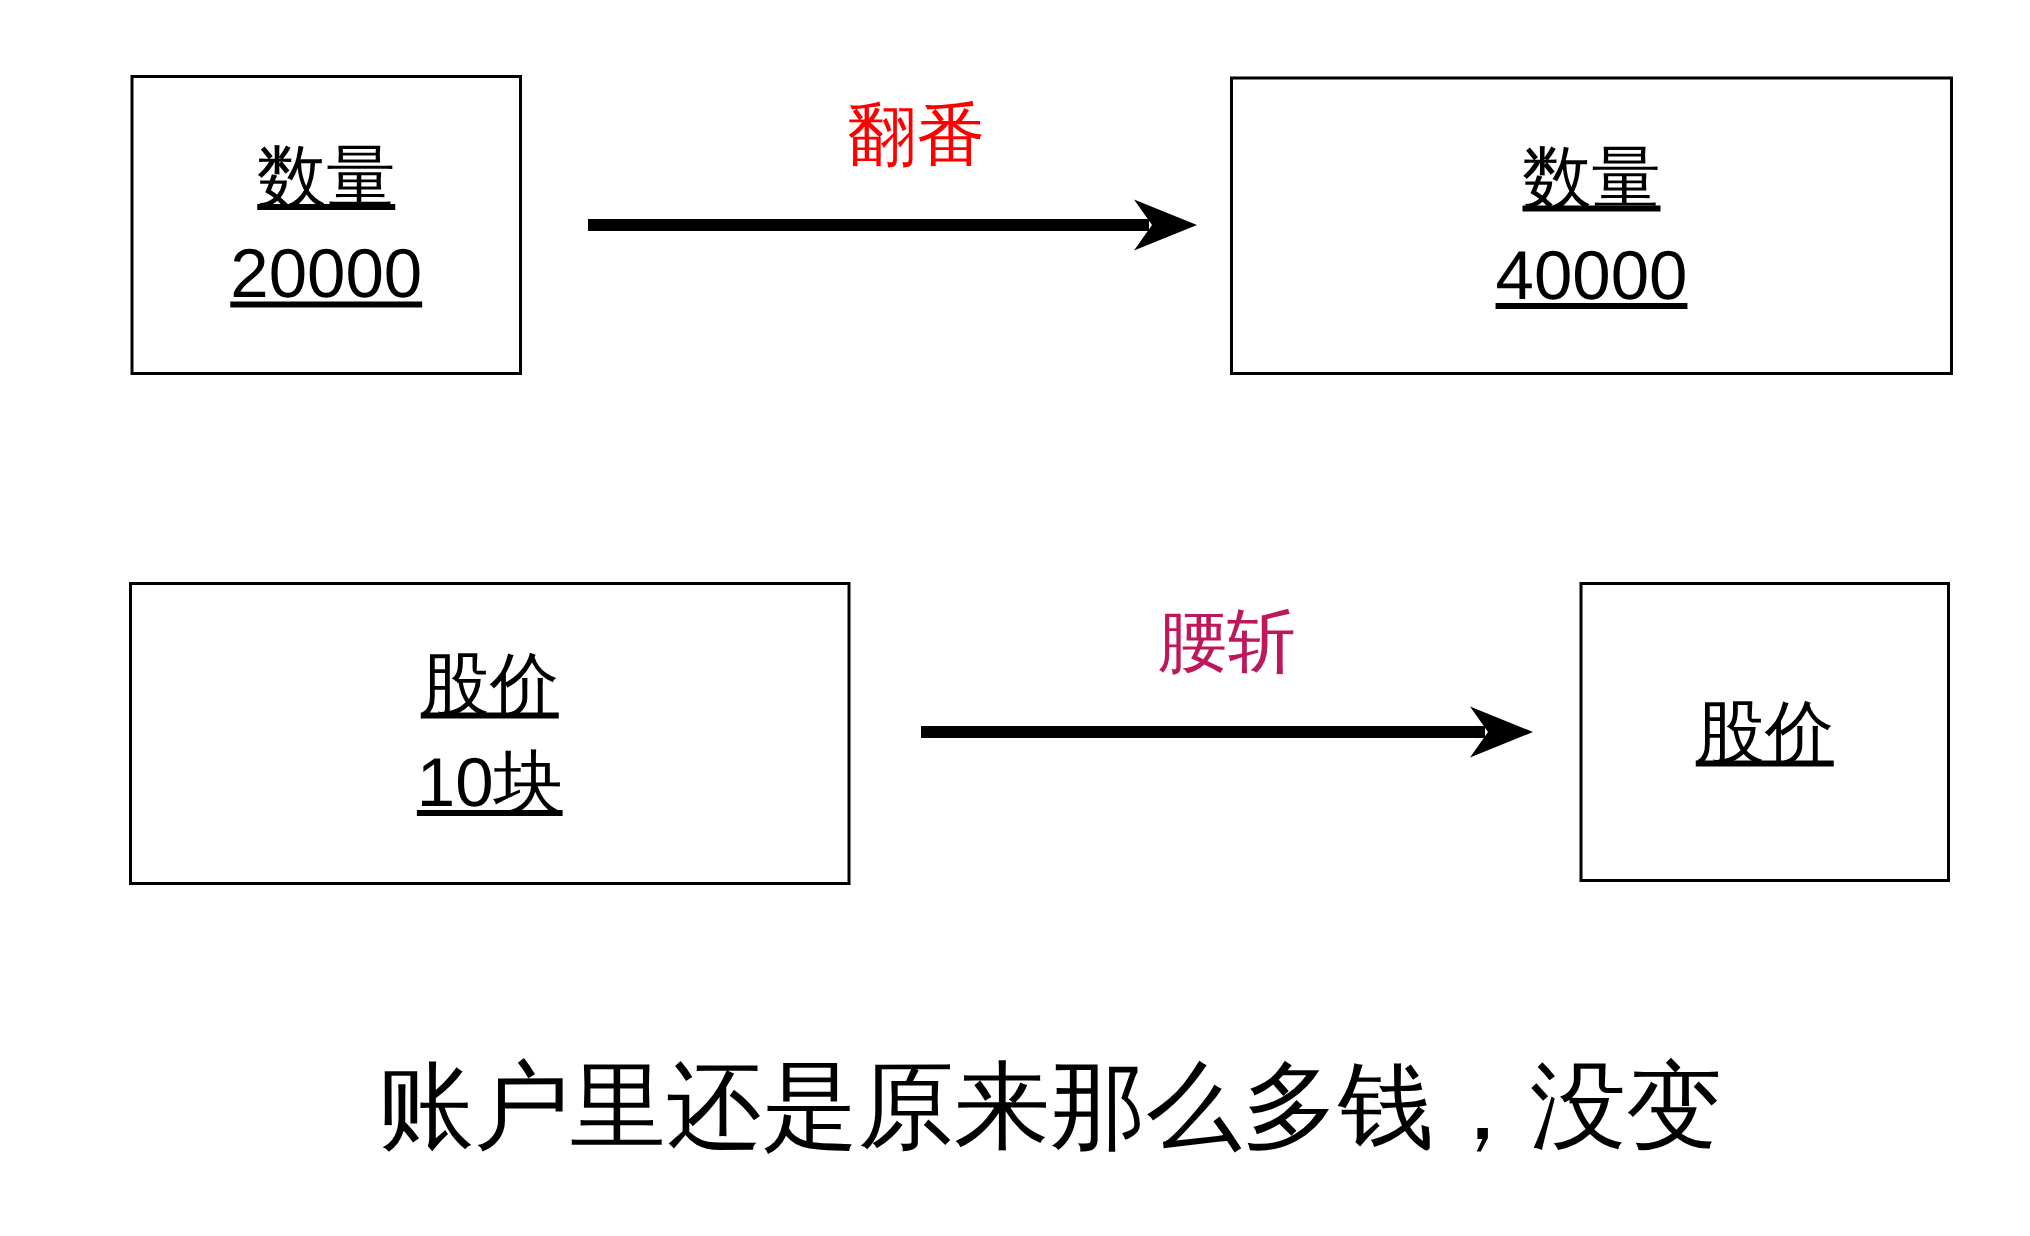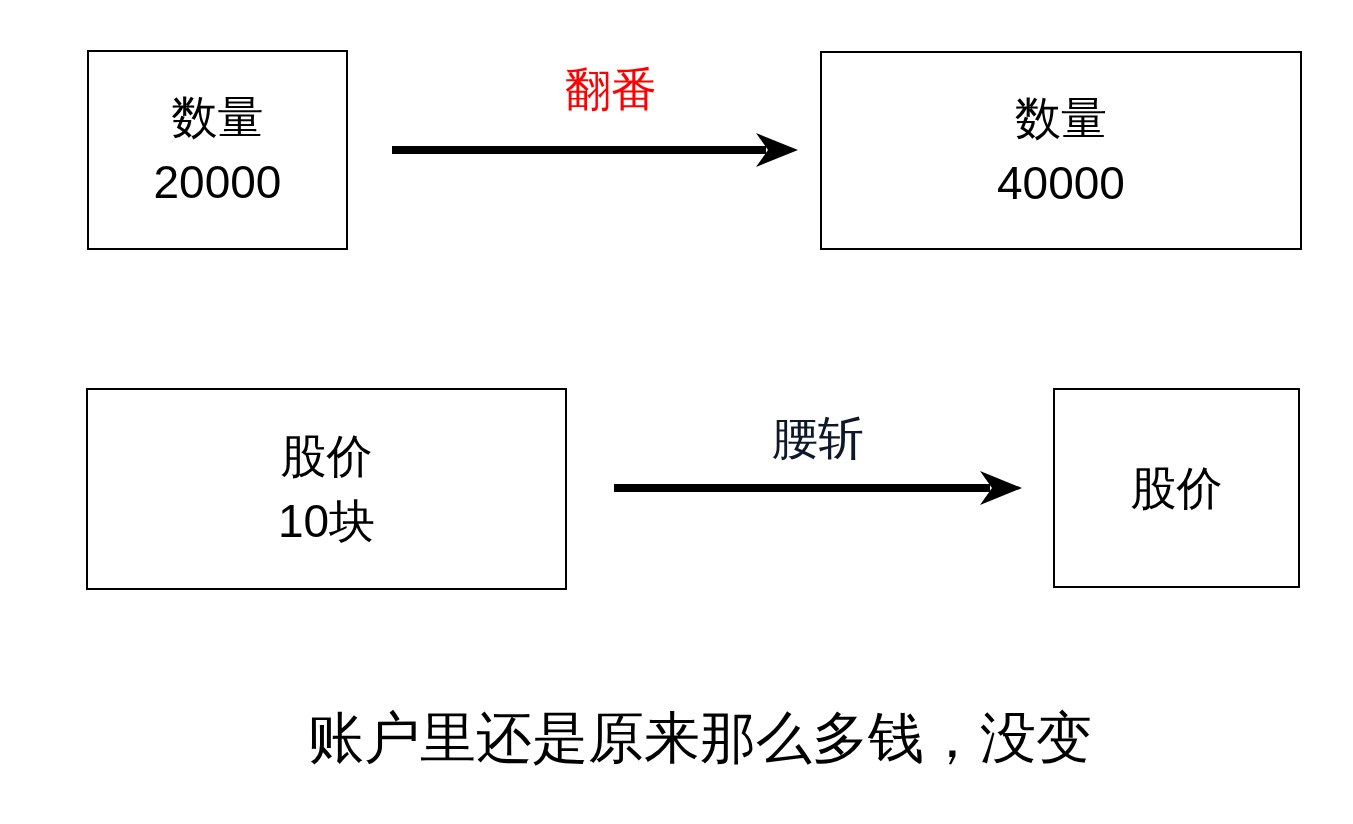--- a/index.html
+++ b/index.html
@@ -21,47 +21,48 @@
     border: 2px solid #000000;
     box-sizing: border-box;
     display: flex;
     flex-direction: column;
     align-items: center;
     justify-content: center;
     text-align: center;
     font-size: 46px;
     line-height: 65px;
     background: #ffffff;
+    text-decoration: underline;
   }
   #box-qty-before { left: 87px;  top: 50px;  width: 261px; height: 200px; }
   #box-qty-after  { left: 820px; top: 51px;  width: 482px; height: 199px; }
   #box-price-before { left: 86px;  top: 388px; width: 481px; height: 202px; }
   #box-price-after  { left: 1053px; top: 388px; width: 247px; height: 200px; }
 
   .arrow-label {
     position: absolute;
     font-size: 46px;
     line-height: 54px;
     text-align: center;
     white-space: nowrap;
   }
   #label-double { left: 408px; top: 62px;  width: 406px; color: #fe0000; }
-  #label-halve  { left: 614px; top: 400px; width: 408px; color: #0f172a; margin-top: 11px; }
+  #label-halve  { left: 614px; top: 400px; width: 408px; color: #be185d; }
 
   svg.arrow { position: absolute; display: block; }
   #arrow-top    { left: 392px; top: 131px; }
   #arrow-bottom { left: 614px; top: 469px; }
 
   #caption {
     position: absolute;
     left: 100px;
     top: 696px;
     width: 1200px;
     text-align: center;
-    font-size: 56px;
+    font-size: 64px;
     line-height: 83px;
     color: #000000;
     white-space: nowrap;
   }
 </style>
 </head>
 <body>
 
 <div id="stage">
 

